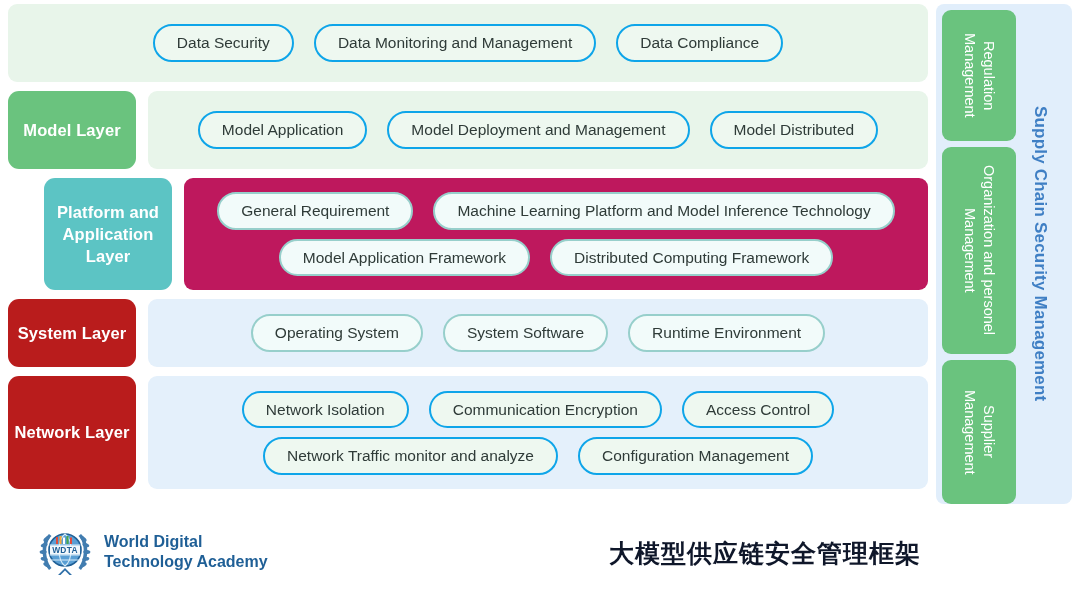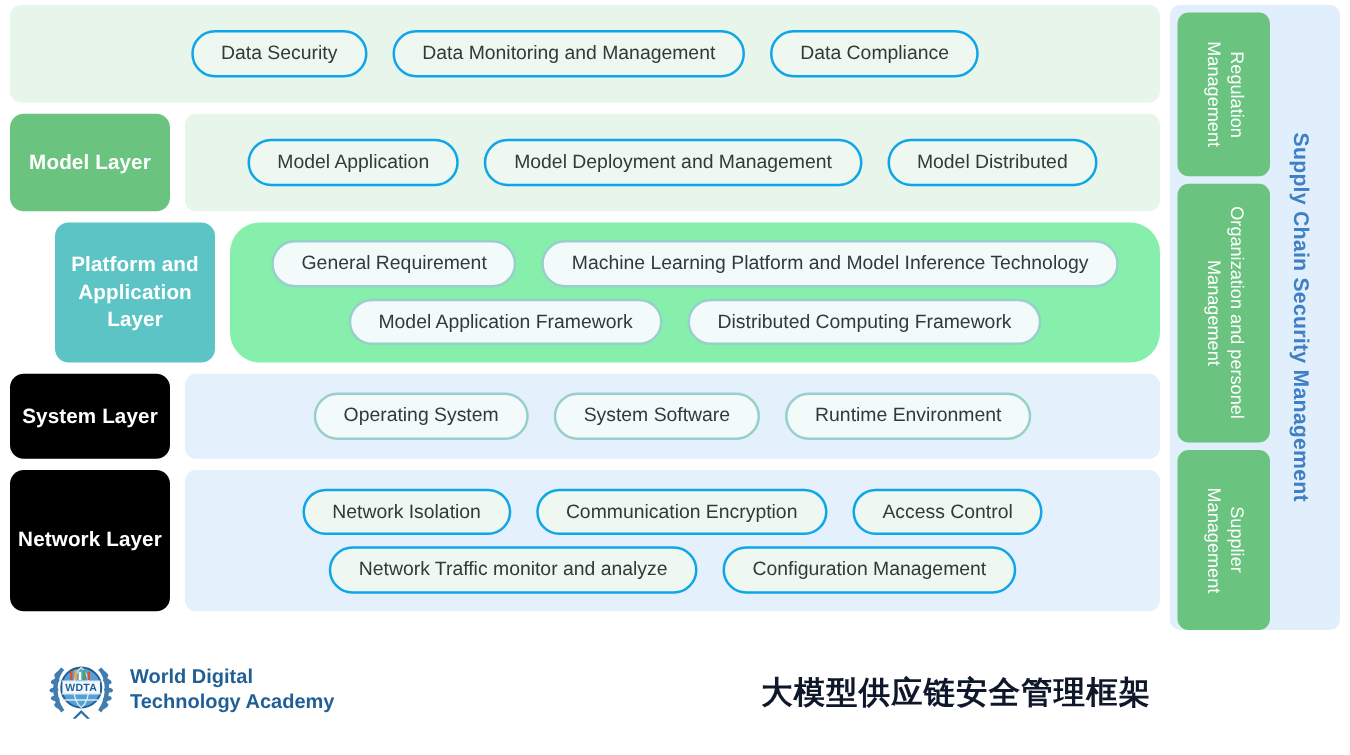--- a/index.html
+++ b/index.html
@@ -94,24 +94,24 @@
   
   .row-data    { height: 78px; }
   .row-model   { height: 78px; }
   .row-platform{ height: 112px; padding-left: 36px; }
   .row-system  { height: 68px; }
   .row-network { height: 113px; }
 
   
   .badge-green { background: #6ac37e; }
   .badge-teal  { background: #5cc4c4; }
-  .badge-blue  { background: #000000; }
+  .badge-blue  { background: #b91c1c; }
 
   .panel-green { background: #e8f5ea; }
-  .panel-teal  { background: #86efac; border-radius: 24px; }
+  .panel-teal  { background: #be185d; }
   .panel-blue  { background: #e4f0fb; }
 
   .pill-teal {
     border-color: #97cfcb;
     background: #f2fbfa;
   }
 
   
   .sidebar {
     position: absolute;

